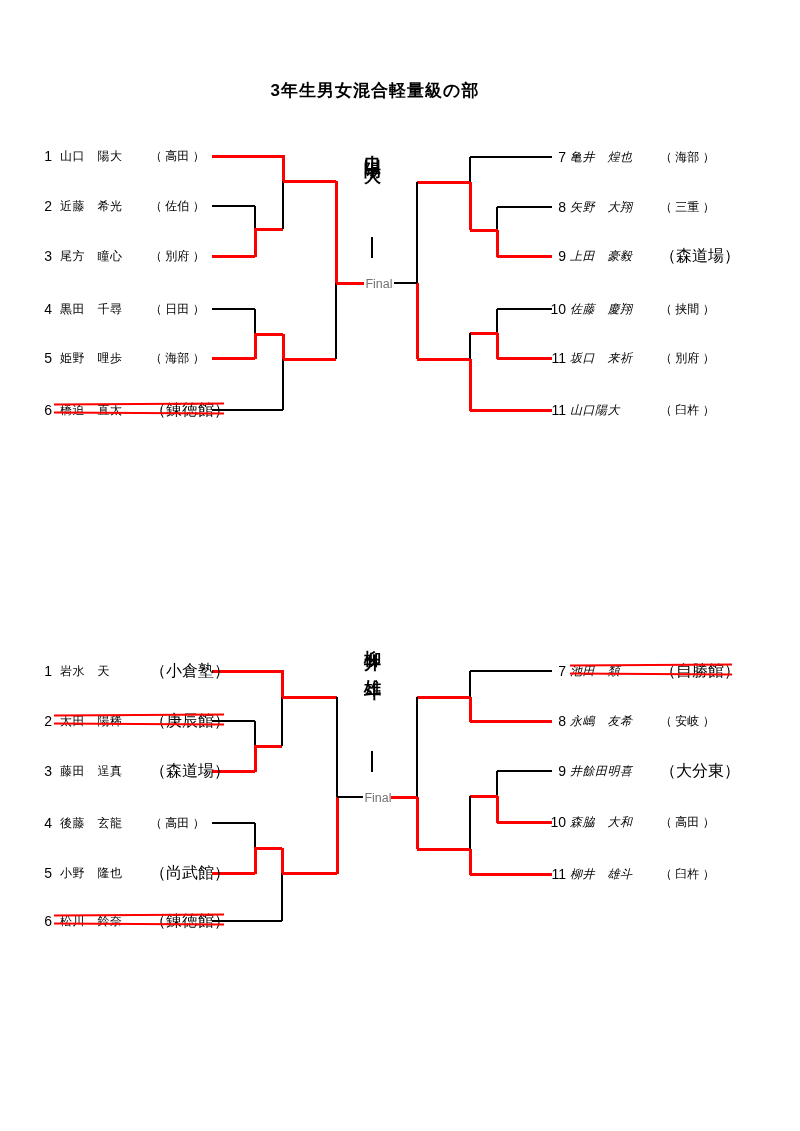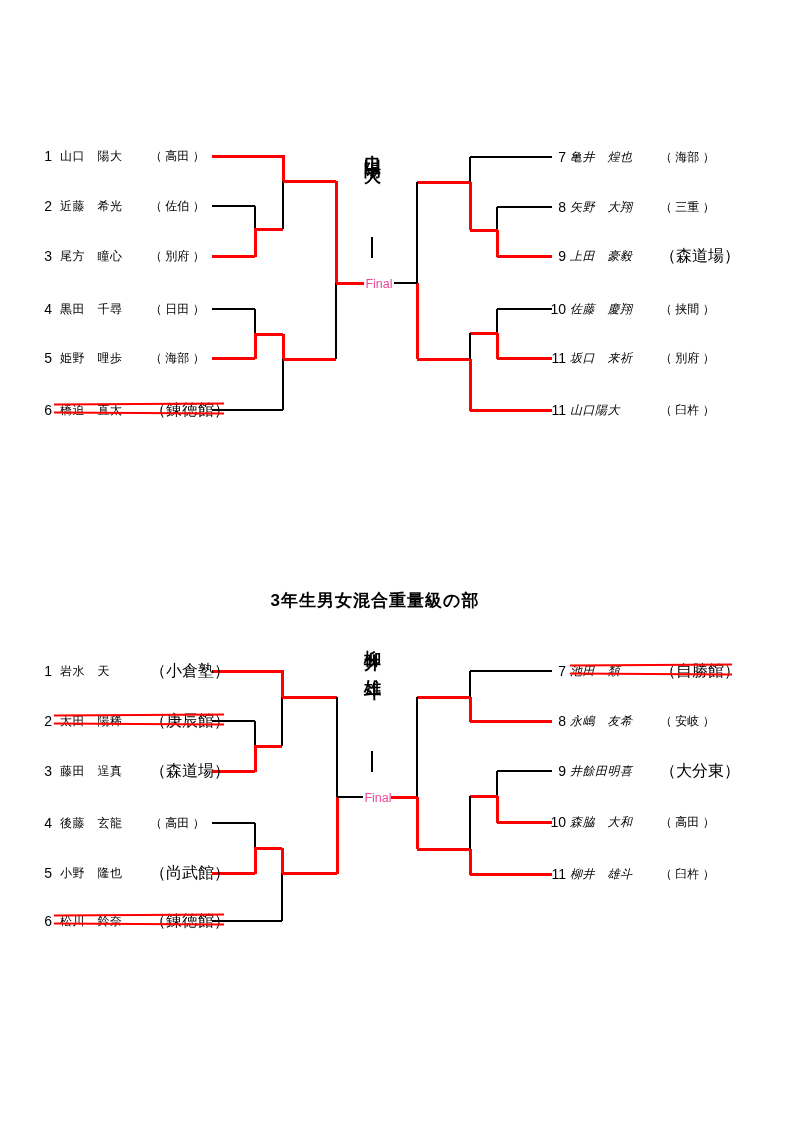--- a/index.html
+++ b/index.html
@@ -15,21 +15,21 @@
     position:absolute;transform:translateX(-50%);white-space:nowrap;
     font-size:17px;font-weight:bold;letter-spacing:1px;
   }
   .champion{
     position:absolute;writing-mode:vertical-rl;text-orientation:upright;
     font-size:17px;font-weight:bold;letter-spacing:4px;line-height:20px;
     white-space:pre;transform:translateX(-50%);
   }
   .final-dash{position:absolute;width:2px;height:21px;background:#000;}
   .final-label{
-    position:absolute;width:32px;text-align:center;font-size:12.5px;color:#ec4899;
+    position:absolute;width:32px;text-align:center;font-size:12.5px;color:#737373;
     transform:translateY(-50%);
   }
   .entry{position:absolute;height:20px;display:flex;align-items:center;}
   .entry .seed{font-size:14px;text-align:right;flex:none;}
   .entry .name{font-size:12px;white-space:pre;flex:none;letter-spacing:0.5px;}
   .entry .club{font-size:12px;white-space:pre;flex:none;}
   .entry .club.small{font-size:16px;}
   .entry.left .seed{width:14px;margin-left:0;}
   .entry.left .name{margin-left:8px;width:90px;}
   .entry.right .seed{width:22px;}
@@ -133,25 +133,25 @@
       <line class="w" x1="470" y1="796" x2="498" y2="796"></line>
       <line class="b" x1="470" y1="796" x2="470" y2="849"></line>
       <line class="w" x1="470" y1="849" x2="470" y2="875"></line>
       <line class="w" x1="417" y1="849" x2="470" y2="849"></line>
       <line class="b" x1="417" y1="697" x2="417" y2="797"></line>
       <line class="w" x1="417" y1="797" x2="417" y2="849"></line>
       <line class="w" x1="391" y1="797" x2="417" y2="797"></line>
     </g>
   </svg>
 
+  <div class="bracket-title" style="left:375px;top:79px;">3年生男女混合軽量級の部</div>
   <div class="champion" style="left:372px;top:141px;height:110px;">山口陽大</div>
   <div class="final-dash" style="left:371px;top:237px;"></div>
   <div class="final-label" style="left:363px;top:284px;">Final</div>
 
-  <div class="bracket-title" style="left:375px;top:589px;">3年生男女混合重量級の部</div>
   <div class="champion" style="left:372px;top:636px;height:120px;">柳井　雄斗</div>
   <div class="final-dash" style="left:371px;top:751px;"></div>
   <div class="final-label" style="left:362px;top:798px;">Final</div>
 
   <div id="entries">
       <div class="entry left" style="left: 38px; top: 146px; width: 180px;">
         <span class="seed">1</span>
         <span class="name">山口　陽大</span>
         <span class="club">（ 高田 ）</span>
       </div>

